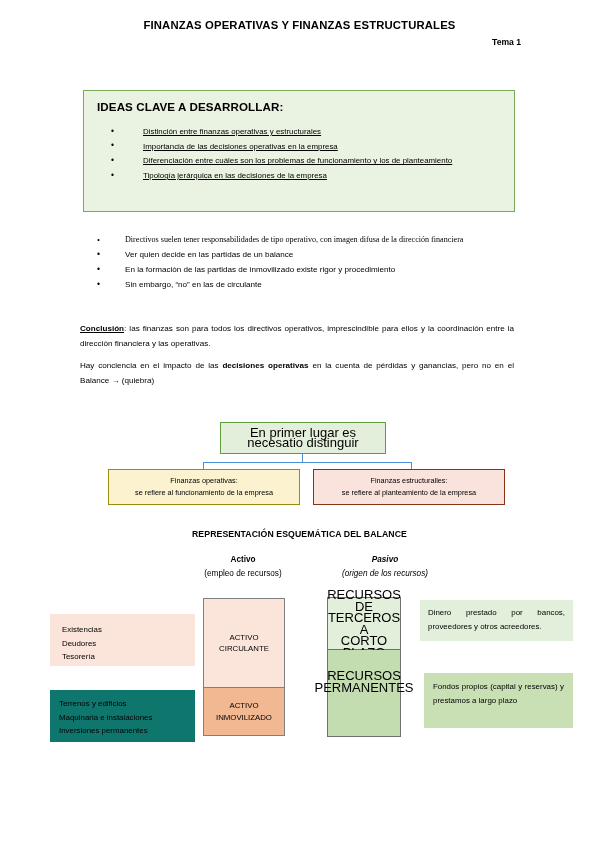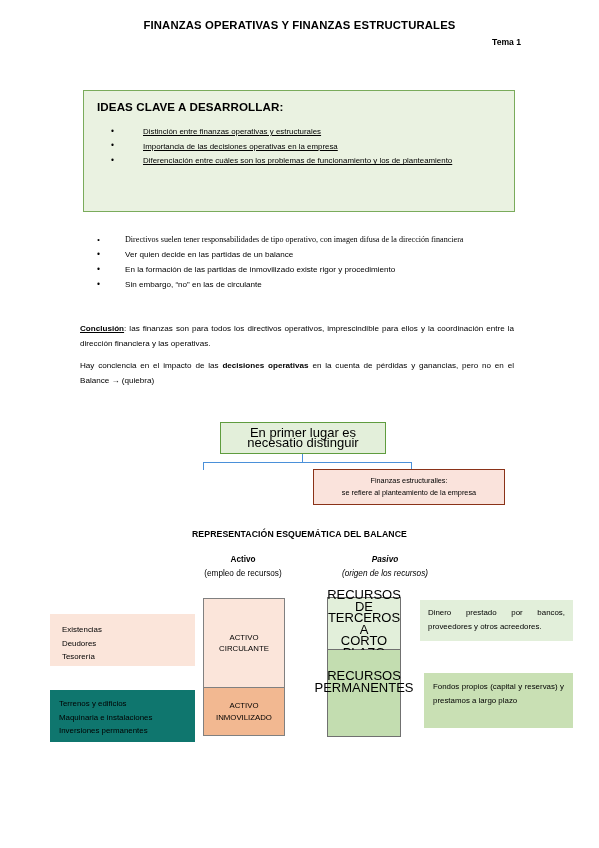--- a/index.html
+++ b/index.html
@@ -358,20 +358,21 @@
 
   <div class="doc-title">FINANZAS OPERATIVAS Y FINANZAS ESTRUCTURALES</div>
   <div class="doc-subtitle">Tema 1</div>
 
   <div class="ideas-box">
     <div class="ideas-heading">IDEAS CLAVE A DESARROLLAR:</div>
     <ul class="ideas-list">
       <li>Distinción entre finanzas operativas y estructurales</li>
       <li> Importancia de las decisiones operativas en la empresa</li>
       <li class="justify">Diferenciación entre cuáles son los problemas de funcionamiento y los de planteamiento</li>
+      <li>Tipología jerárquica en las decisiones de la empresa</li>
     </ul>
   </div>
 
   <ul class="main-list">
     <li class="justify">Directivos suelen tener responsabilidades de tipo operativo, con imagen difusa de la dirección financiera</li>
     <li>Ver quien decide en las partidas de un balance</li>
     <li>En la formación de las partidas de inmovilizado existe rigor y procedimiento</li>
     <li>Sin embargo, “no” en las de circulante</li>
   </ul>
 
@@ -380,20 +381,24 @@
   <div class="para para-conciencia"><span>Hay conciencia en el impacto de las </span><span class="b">decisiones operativas</span><span> en la cuenta de pérdidas y ganancias, pero no en el Balance → (quiebra)</span></div>
 
   <div class="flow-top">
     <span>En primer lugar es necesatio distinguir</span>
   </div>
   <div class="conn conn-v-top"></div>
   <div class="conn conn-h"></div>
   <div class="conn conn-v-left"></div>
   <div class="conn conn-v-right"></div>
 
+  <div class="flow-left">
+    <span>Finanzas operativas:</span>
+    <span>se refiere al funcionamiento de la empresa</span>
+  </div>
   <div class="flow-right">
     <span>Finanzas estructuralles:</span>
     <span>se refiere al planteamiento de la empresa</span>
   </div>
 
   <div class="balance-title">REPRESENTACIÓN ESQUEMÁTICA DEL BALANCE</div>
 
   <div class="col-head col-head-activo">
     <div class="hd">Activo</div>
     <div>(empleo de recursos)</div>

